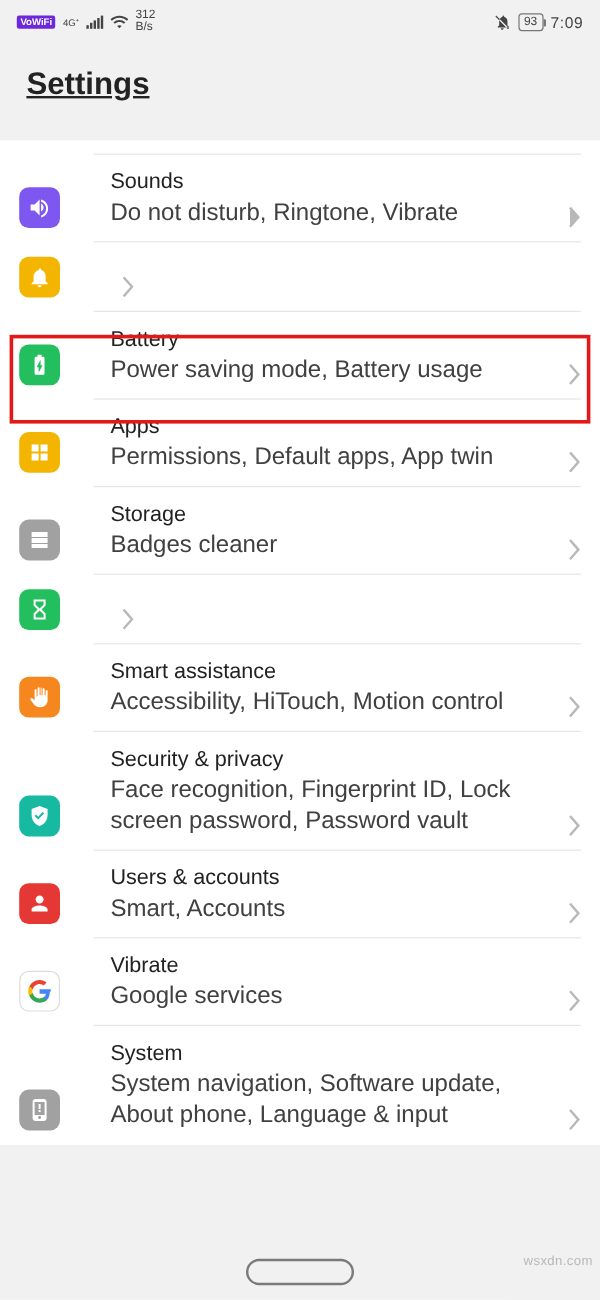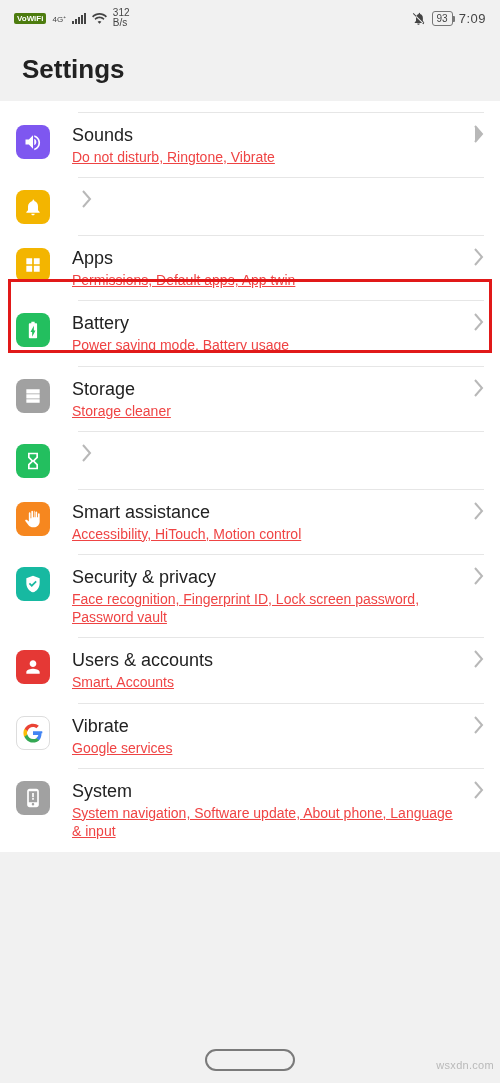--- a/index.html
+++ b/index.html
@@ -17,21 +17,21 @@
     height: 32px;
     padding: 4px 14px 0 14px;
     display: flex;
     align-items: center;
     font-size: 12px;
     color: #444;
   }
   .status-left { display: flex; align-items: center; gap: 6px; }
   .status-right { margin-left: auto; display: flex; align-items: center; gap: 6px; text-align: right; }
   .vowifi-badge {
-    background: #4d7c0f; color: #fff; font-size: 8px; font-weight: bold;
+    background: #6d28d9; color: #fff; font-size: 8px; font-weight: bold;
     padding: 1px 3px; border-radius: 2px;
   }
   .signal-4g { font-size: 8px; font-weight: normal; }
   .bars {
     display: inline-flex; align-items: flex-end; gap: 1px; height: 11px;
   }
   .bars span { width: 2px; background: #444; display: inline-block; }
   .bars span:nth-child(1){height:3px}
   .bars span:nth-child(2){height:5px}
   .bars span:nth-child(3){height:7px}
@@ -47,33 +47,35 @@
   }
   .battery-nub {
     position: absolute; right: -3px; top: 4px; width: 2px; height: 6px;
     background: #777; border-radius: 0 1px 1px 0;
   }
   .battery-pct { font-size: 10px; }
   .clock { font-size: 13px; letter-spacing: 0.5px; }
 
   
   .header {
-    padding: 22px 22px 16px 22px;
+    padding: 22px 22px 32px 22px;
+    text-decoration: underline;
   }
   .header h1 { font-size: 26px; font-weight: 700; }
 
   
   .list {
     background: #fff;
   }
   .item {
     display: flex;
-    align-items: flex-start;
+    align-items: flex-end;
     padding: 12px 16px;
     position: relative;
+    gap: 20px;
   }
   .item + .item .item-body::before {
     
   }
   .item:not(:last-child) .divider {
     content: "";
     position: absolute;
     left: 78px; right: 16px; bottom: 0;
     height: 1px; background: #e6e6e6;
   }
@@ -87,21 +89,21 @@
   .icon-box.yellow { background: #f3b500; }
   .icon-box.green  { background: #23bf5f; }
   .icon-box.gray   { background: #a1a1a1; }
   .icon-box.teal   { background: #17b9a1; }
   .icon-box.orange { background: #f6871f; }
   .icon-box.red    { background: #e53835; }
   .icon-box.white  { background: #fff; border: 1px solid #ddd; }
   .icon-box svg { width: 20px; height: 20px; }
   .item-body { flex: 1 1 auto; min-width: 0; }
   .item-title { font-size: 18px; color: #222; margin-bottom: 2px; }
-  .item-sub   { font-size: 14px; color: #ef4444; line-height: 1.3; text-decoration: underline; }
+  .item-sub   { font-size: 20px; color: #404040; line-height: 1.3; }
   .chevron {
     flex: 0 0 auto; margin-left: 10px; color: #b8b8b8;
   }
   .chevron svg { width: 10px; height: 18px; display:block; }
 
   
   .highlight-frame {
     position: absolute;
     border: 3px solid #e11919;
     pointer-events: none;
@@ -113,21 +115,21 @@
   .home-pill {
     position: absolute;
     bottom: 12px; left: 50%; transform: translateX(-50%);
     width: 90px; height: 22px;
     border: 2px solid #7a7a7a;
     border-radius: 999px;
     background: transparent;
   }
 
   .watermark {
-    position: absolute; bottom: 12px; right: 6px;
+    position: absolute; bottom: 26px; right: 6px;
     font-size: 11px; color: #b9b9b9; letter-spacing: 0.3px;
   }
 
   
   .cutoff {
     height: 12px;
     border-bottom: 1px solid #e6e6e6;
     margin-left: 78px; margin-right: 16px;
   }
 </style>
@@ -202,64 +204,64 @@
     </div>
     <span class="chevron">
       <svg viewBox="0 0 10 18">
           <path stroke="currentColor" stroke-width="2" fill="none" d="M1 1l7 8-7 8"></path>
         </svg>
     </span>
     <div class="divider"></div>
   </div>
 
   <div class="item">
+    <div class="icon-box green">
+      <svg viewBox="0 0 24 24">
+          <path fill="#fff" d="M15.7 4H14V2h-4v2H8.3C7.6 4 7 4.6 7 5.3v15.3C7 21.4 7.6 22 8.3 22h7.3c.8 0 1.3-.6 1.3-1.3V5.3C17 4.6 16.4 4 15.7 4zM11 20v-5.5H9L13 7v5.5h2L11 20z"></path>
+        </svg>
+    </div>
+    <div class="item-body">
+      <div class="item-title">Battery</div>
+      <div class="item-sub">Power saving mode, Battery usage</div>
+    </div>
+    <span class="chevron">
+      <svg viewBox="0 0 10 18">
+          <path stroke="currentColor" stroke-width="2" fill="none" d="M1 1l7 8-7 8"></path>
+        </svg>
+    </span>
+    <div class="divider"></div>
+  </div>
+
+  <div class="item">
     <div class="icon-box yellow">
       <svg viewBox="0 0 24 24">
           <path fill="#fff" d="M4 4h7v7H4V4zm9 0h7v7h-7V4zM4 13h7v7H4v-7zm9 0h7v7h-7v-7z"></path>
         </svg>
     </div>
     <div class="item-body">
       <div class="item-title">Apps</div>
       <div class="item-sub">Permissions, Default apps, App twin</div>
     </div>
     <span class="chevron">
       <svg viewBox="0 0 10 18">
           <path stroke="currentColor" stroke-width="2" fill="none" d="M1 1l7 8-7 8"></path>
         </svg>
     </span>
     <div class="divider"></div>
   </div>
 
   <div class="item">
-    <div class="icon-box green">
-      <svg viewBox="0 0 24 24">
-          <path fill="#fff" d="M15.7 4H14V2h-4v2H8.3C7.6 4 7 4.6 7 5.3v15.3C7 21.4 7.6 22 8.3 22h7.3c.8 0 1.3-.6 1.3-1.3V5.3C17 4.6 16.4 4 15.7 4zM11 20v-5.5H9L13 7v5.5h2L11 20z"></path>
-        </svg>
-    </div>
-    <div class="item-body">
-      <div class="item-title">Battery</div>
-      <div class="item-sub">Power saving mode, Battery usage</div>
-    </div>
-    <span class="chevron">
-      <svg viewBox="0 0 10 18">
-          <path stroke="currentColor" stroke-width="2" fill="none" d="M1 1l7 8-7 8"></path>
-        </svg>
-    </span>
-    <div class="divider"></div>
-  </div>
-
-  <div class="item">
     <div class="icon-box gray">
       <svg viewBox="0 0 24 24">
           <path fill="#fff" d="M4 4h16v5H4V4zm0 6h16v5H4v-5zm0 6h16v4H4v-4zM6 6h2v1H6V6zm0 6h2v1H6v-1zm0 6h2v1H6v-1z"></path>
         </svg>
     </div>
     <div class="item-body">
       <div class="item-title">Storage</div>
-      <div class="item-sub">Storage cleaner</div>
+      <div class="item-sub">Badges cleaner</div>
     </div>
     <span class="chevron">
       <svg viewBox="0 0 10 18">
           <path stroke="currentColor" stroke-width="2" fill="none" d="M1 1l7 8-7 8"></path>
         </svg>
     </span>
     <div class="divider"></div>
   </div>
 
   <div class="item">

